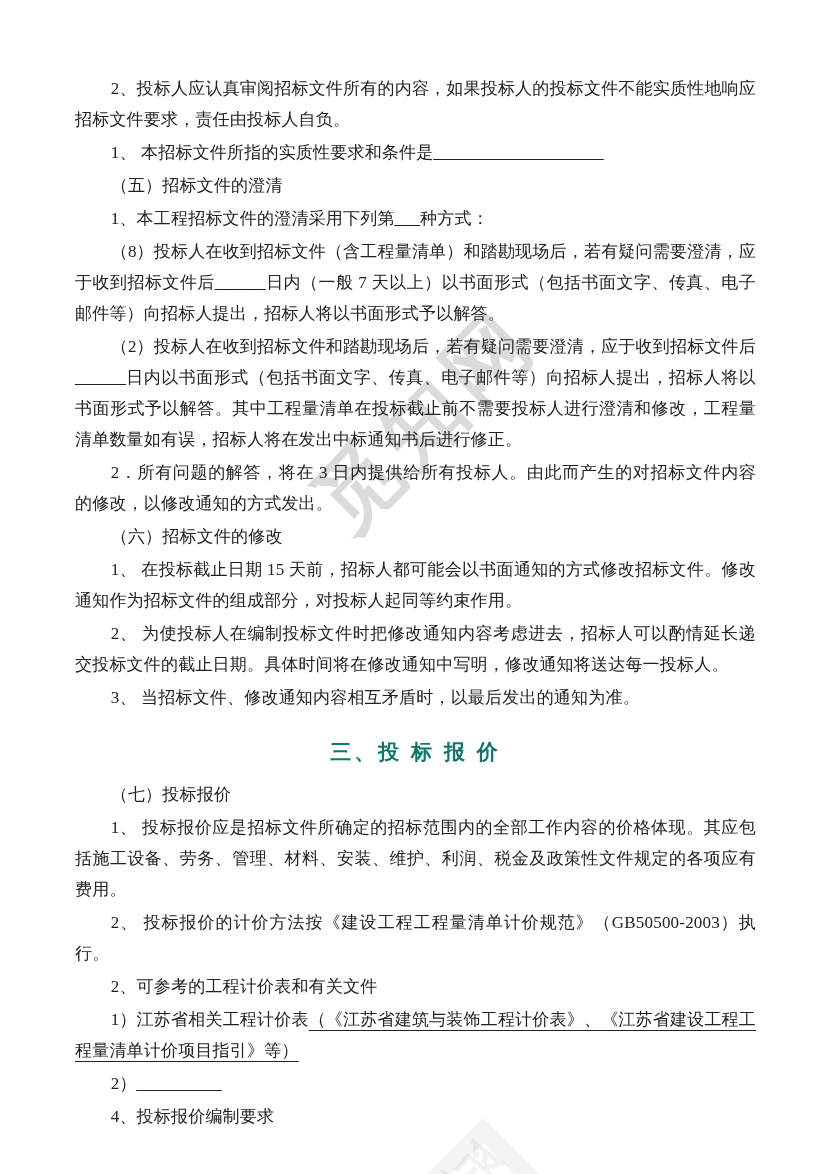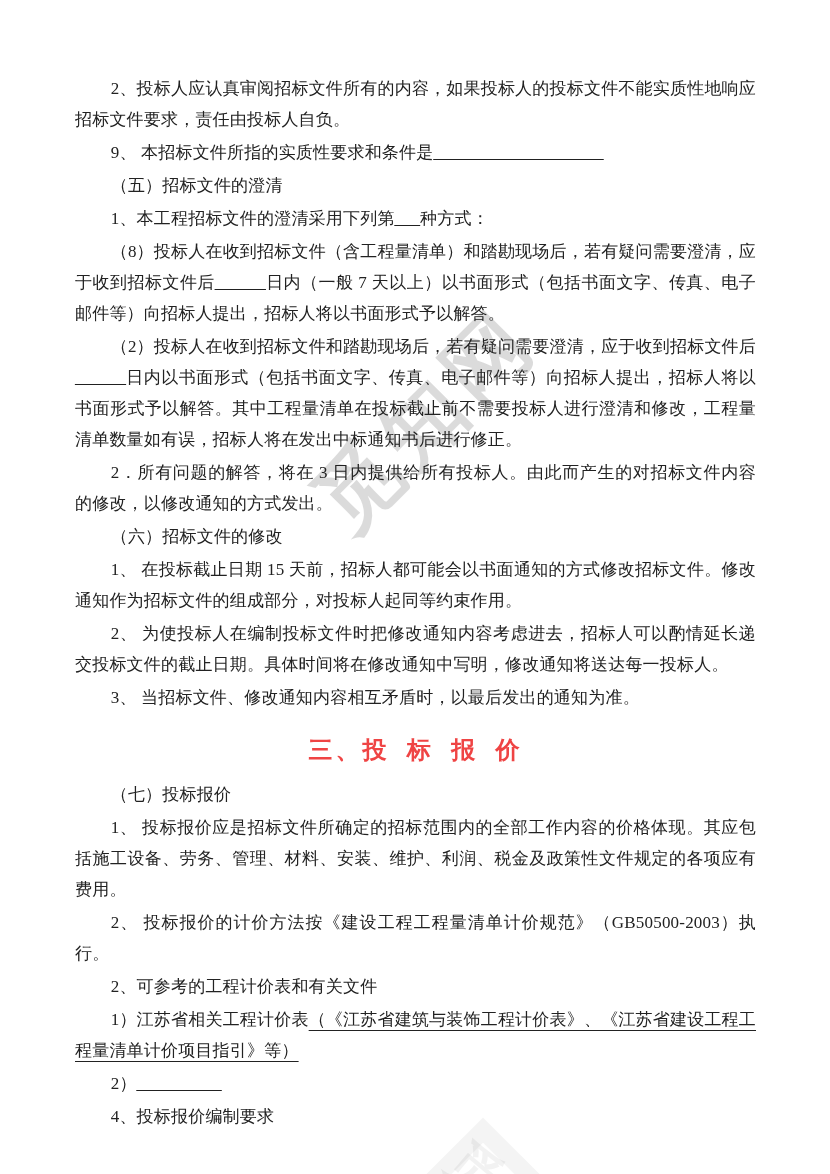--- a/index.html
+++ b/index.html
@@ -71,46 +71,46 @@
     text-indent: 2.1em;
     text-align: justify;
     text-align-last: left;
     word-break: break-all;
   }
   .doc-body p.heading {
     margin: 21px 0 9px 0;
     text-indent: 0;
     text-align: center;
     font-weight: bold;
-    font-size: 24px;
+    font-size: 21px;
     line-height: 36px;
     letter-spacing: 3px;
-    color: #ef4444;
-    font-family: Liberation Mono, monospace;
+    color: #0f766e;
+    font-family: Liberation Sans, sans-serif;
   }
   .doc-body span.u {
     text-decoration: underline;
     text-underline-offset: 5px;
     text-decoration-thickness: 1px;
   }
   .doc-body span.blank {
     letter-spacing: 0;
     text-decoration: underline;
   }
 </style>
 </head>
 <body>
 
 <div class="page">
   <div class="watermark-center">觅知网</div>
   <div class="watermark-logo"></div>
   <div class="watermark-logo-glyph">觅</div>
   <div class="doc-body">
       <p class="para"><span>2、投标人应认真审阅招标文件所有的内容，如果投标人的投标文件不能实质性地响应招标文件要求，责任由投标人自负。</span></p>
-      <p class="para"><span>9、 本招标文件所指的实质性要求和条件是</span><span class="blank">____________________</span></p>
+      <p class="para"><span>1、 本招标文件所指的实质性要求和条件是</span><span class="blank">____________________</span></p>
       <p class="para"><span>（五）招标文件的澄清</span></p>
       <p class="para"><span>1、本工程招标文件的澄清采用下列第</span><span class="blank">___</span><span>种方式：</span></p>
       <p class="para"><span>（8）投标人在收到招标文件（含工程量清单）和踏勘现场后，若有疑问需要澄清，应于收到招标文件后</span><span class="blank">______</span><span>日内（一般 7 天以上）以书面形式（包括书面文字、传真、电子邮件等）向招标人提出，招标人将以书面形式予以解答。</span></p>
       <p class="para"><span>（2）投标人在收到招标文件和踏勘现场后，若有疑问需要澄清，应于收到招标文件后</span><span class="blank">______</span><span>日内以书面形式（包括书面文字、传真、电子邮件等）向招标人提出，招标人将以书面形式予以解答。其中工程量清单在投标截止前不需要投标人进行澄清和修改，工程量清单数量如有误，招标人将在发出中标通知书后进行修正。</span></p>
       <p class="para"><span>2．所有问题的解答，将在 3 日内提供给所有投标人。由此而产生的对招标文件内容的修改，以修改通知的方式发出。</span></p>
       <p class="para"><span>（六）招标文件的修改</span></p>
       <p class="para"><span>1、 在投标截止日期 15 天前，招标人都可能会以书面通知的方式修改招标文件。修改通知作为招标文件的组成部分，对投标人起同等约束作用。</span></p>
       <p class="para"><span>2、 为使投标人在编制投标文件时把修改通知内容考虑进去，招标人可以酌情延长递交投标文件的截止日期。具体时间将在修改通知中写明，修改通知将送达每一投标人。</span></p>
       <p class="para"><span>3、 当招标文件、修改通知内容相互矛盾时，以最后发出的通知为准。</span></p>
       <p class="heading"><span>三、投 标 报 价</span></p>

